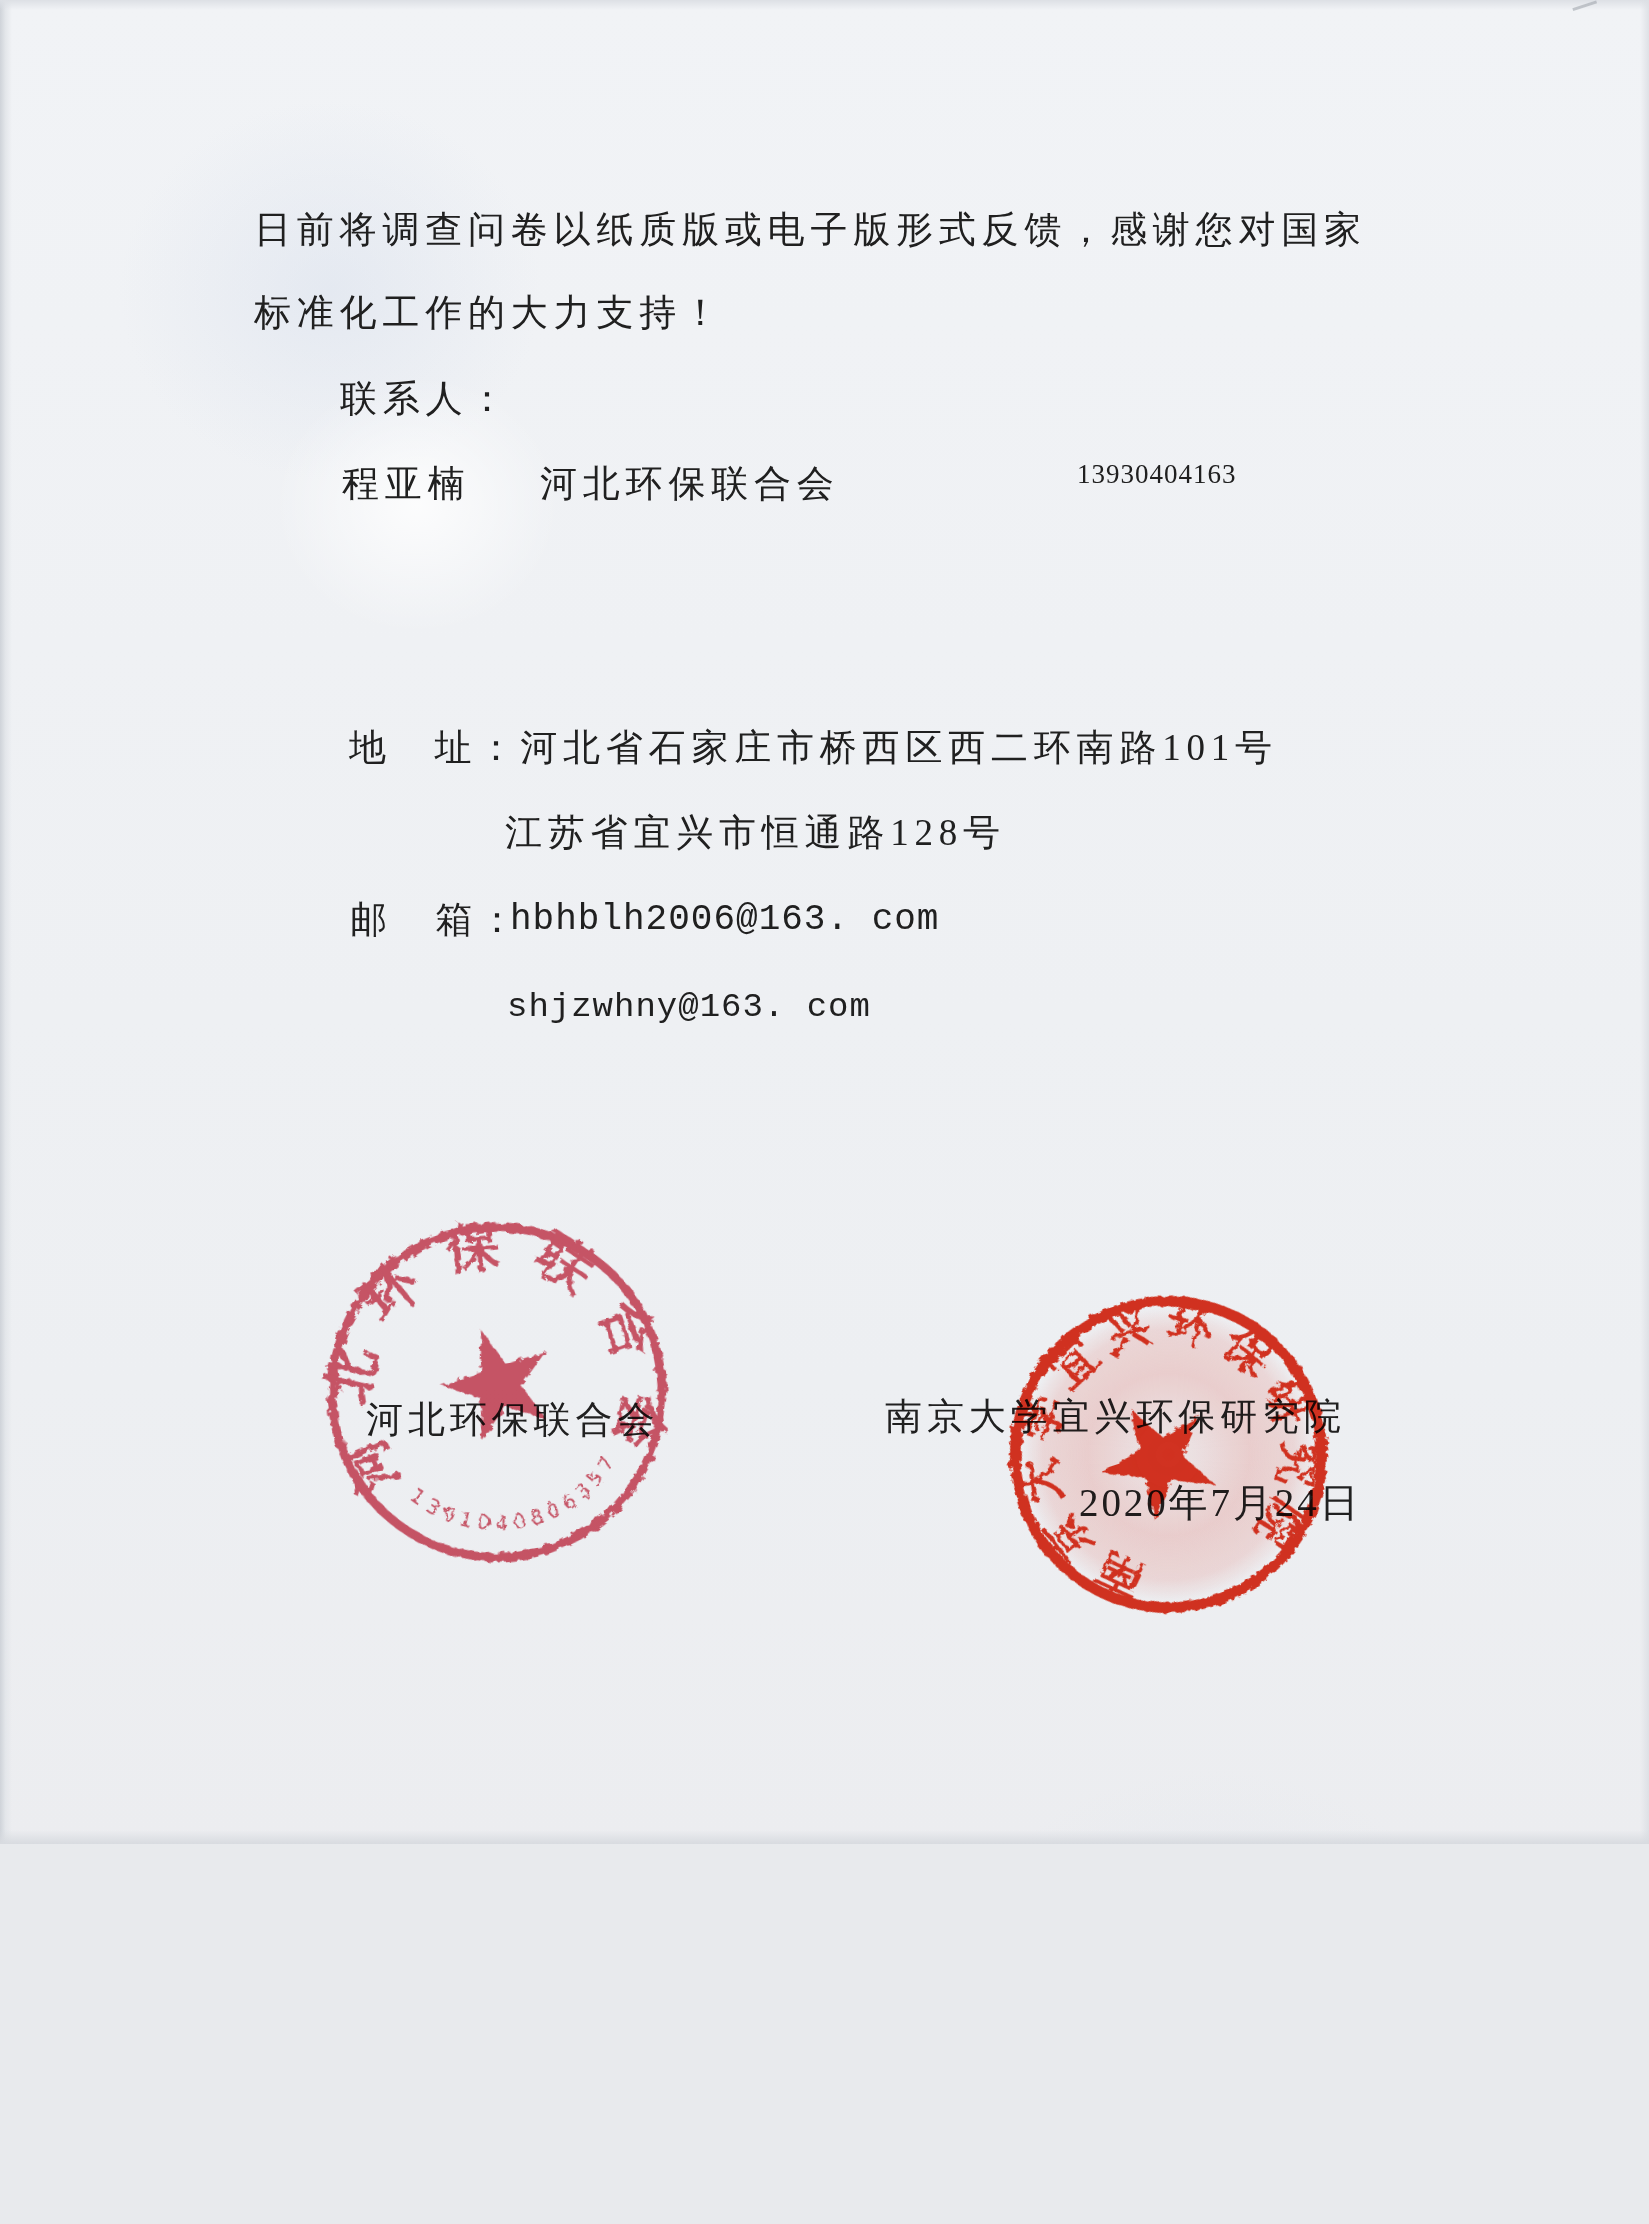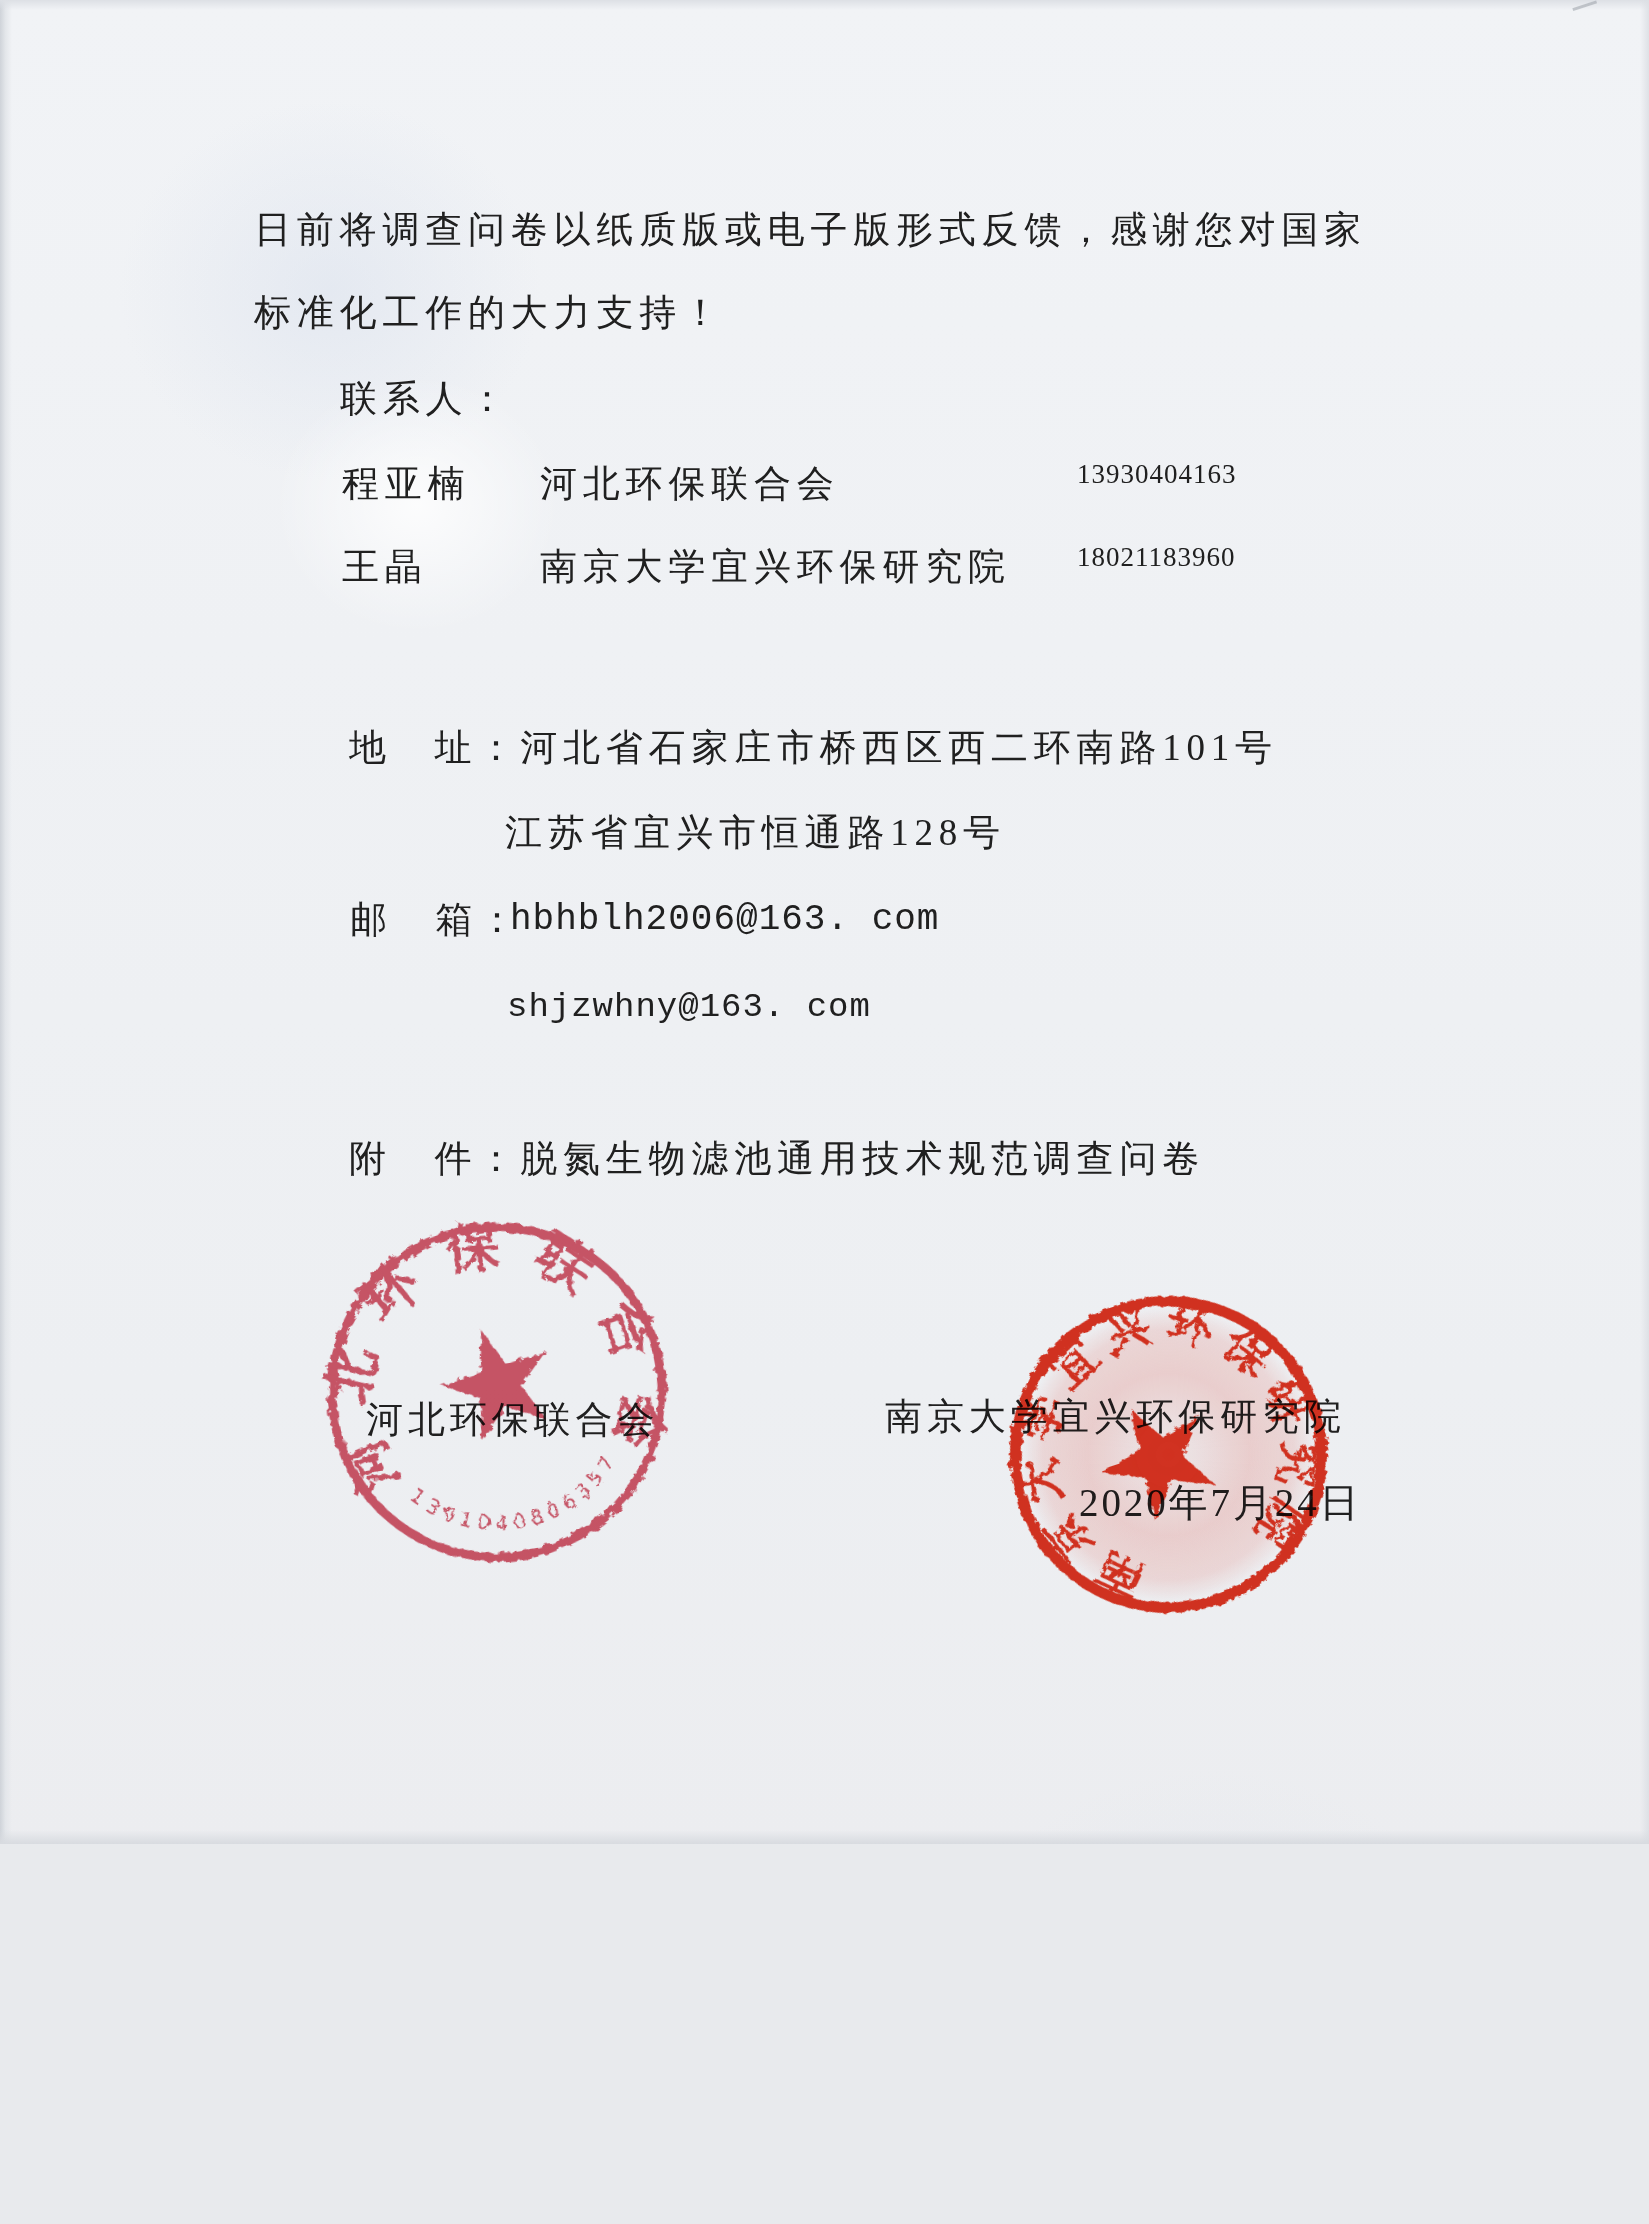--- a/index.html
+++ b/index.html
@@ -76,38 +76,32 @@
 
   <div class="line l-para1">日前将调查问卷以纸质版或电子版形式反馈，感谢您对国家</div>
   <div class="line l-para2">标准化工作的大力支持！</div>
   <div class="line l-contact">联系人：</div>
 
   <div class="row r-contact1">
     <span class="c-name">程亚楠</span>
     <span class="c-org">河北环保联合会</span>
     <span class="c-phone">13930404163</span>
   </div>
-  <div class="row r-contact2">
-    <span class="c-name">王晶</span>
-    <span class="c-org">南京大学宜兴环保研究院</span>
-    <span class="c-phone">18021183960</span>
-  </div>
 
   <div class="line l-addr1">地　址：河北省石家庄市桥西区西二环南路101号</div>
   <div class="line l-addr2">江苏省宜兴市恒通路128号</div>
 
   <div class="row r-email1">
     <span class="e-label">邮　箱：</span>
     <span class="e-value1">hbhblh2006@163. com</span>
   </div>
   <div class="row r-email2">
     <span class="e-value2">shjzwhny@163. com</span>
   </div>
 
-  <div class="line l-attach">附　件：脱氮生物滤池通用技术规范调查问卷</div>
 
   <div class="sig sig-left">河北环保联合会</div>
   <div class="sig sig-right">南京大学宜兴环保研究院</div>
   <div class="sig sig-date">2020年7月24日</div>
 
   <svg class="seals" viewBox="0 0 1700 2292">
     <defs>
       <filter id="rough" x="-10%" y="-10%" width="120%" height="120%">
         <feTurbulence type="fractalNoise" baseFrequency="0.13" numOctaves="2" result="n"></feTurbulence>
         <feDisplacementMap in="SourceGraphic" in2="n" scale="8"></feDisplacementMap>

